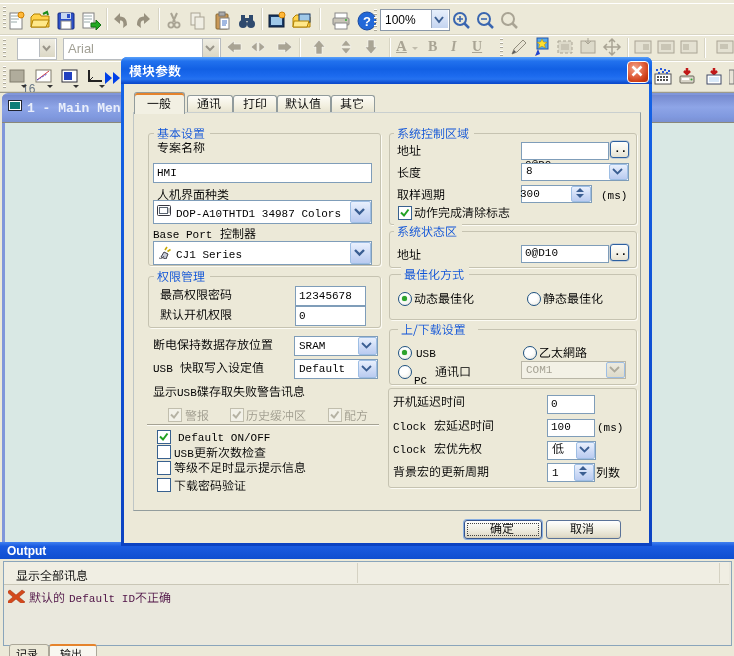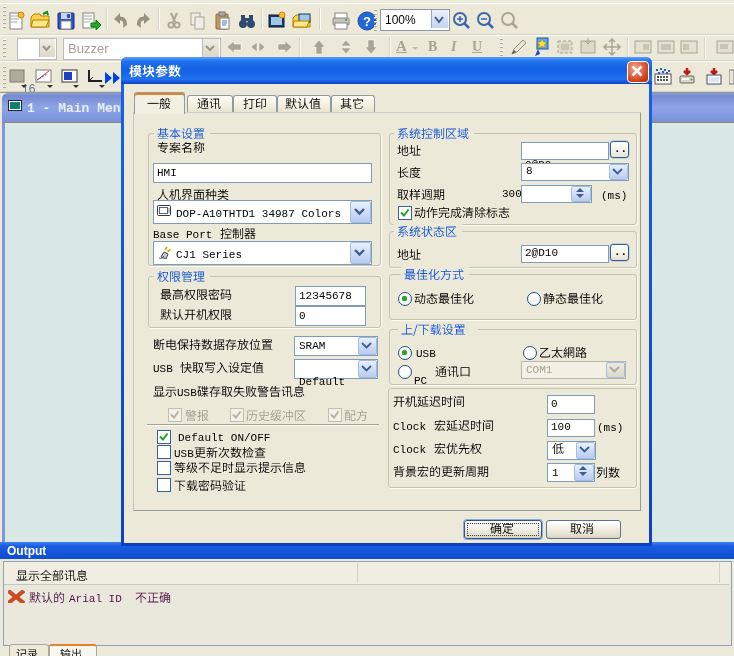--- a/index.html
+++ b/index.html
@@ -109,21 +109,21 @@
     <circle cx="9" cy="9" r="6" fill="none" stroke="#A9A494" stroke-width="2"></circle>
     <path d="M13.5 13.5 L18 18" stroke="#A9A494" stroke-width="2.5"></path>
   </svg>
 <div class="ab" style="left:17px;top:38px;width:38px;height:20px;background:#fff;border:1px solid #B8BCC0"></div>
 <div class="ab" style="left:22px;top:42px;font:normal 12px 'Liberation Sans',sans-serif;color:#6A7886;margin-top:40px;">16</div>
 <div class="ab" style="left:39px;top:39px;width:15px;height:18px;background:linear-gradient(#EFEDE2,#DCD8C6);border-left:1px solid #B8BCC0"></div>
 <svg class="ab" style="left:39px;top:39px;" width="15" height="18">
     <path d="M4 7l3.5 4 3.5-4" fill="none" stroke="#9A968A" stroke-width="2"></path>
   </svg>
 <div class="ab" style="left:63px;top:38px;width:156px;height:20px;background:#fff;border:1px solid #B8BCC0"></div>
-<div class="ab" style="left:68px;top:41px;font:normal 13px 'Liberation Sans',sans-serif;color:#A2A095;">Buzzer</div>
+<div class="ab" style="left:68px;top:41px;font:normal 13px 'Liberation Sans',sans-serif;color:#A2A095;">Arial</div>
 <div class="ab" style="left:202px;top:39px;width:16px;height:18px;background:linear-gradient(#EFEDE2,#DCD8C6);border-left:1px solid #B8BCC0"></div>
 <svg class="ab" style="left:202px;top:39px;" width="16" height="18">
     <path d="M4 7l4 4 4-4" fill="none" stroke="#9A968A" stroke-width="2"></path>
   </svg>
 <svg class="ab" style="left:223px;top:36px;" width="22" height="22">
     <g fill="#A9A494" stroke="#fff" stroke-width="0.5">
       <path d="M4 11l7-6v3h7v6h-7v3z"></path>
     </g>
   </svg>
 <svg class="ab" style="left:247px;top:36px;" width="22" height="22">
@@ -285,21 +285,21 @@
 <div class="ab" style="left:357px;top:563px;width:1px;height:20px;background:#D5D2C3"></div>
 <div class="ab" style="left:719px;top:563px;width:1px;height:20px;background:#D5D2C3"></div>
 <svg class="ab" style="left:8px;top:589px;" width="18" height="14">
     <path d="M2 1l6 5 6-5 3 2-6 5 6 5-3 2-6-5-6 5-3-2 6-5-6-5z" fill="#D4491C" stroke="#9A2808" stroke-width="0.5"></path>
   </svg>
 <svg class="tx" style="left:29px;top:590px" width="38" height="16" viewBox="0 -12 38 16" fill="#4E1145">
     <use href="#g6" x="0.0"></use>
     <use href="#g7" x="12.0"></use>
     <use href="#g8" x="24.0"></use>
   </svg>
-<div class="ab" style="left:69px;top:593px;font:normal 11px 'Liberation Mono',monospace;color:#4E1145">Arial ID</div>
+<div class="ab" style="left:69px;top:593px;font:normal 11px 'Liberation Mono',monospace;color:#4E1145">Default ID</div>
 <svg class="tx" style="left:135px;top:590px" width="38" height="16" viewBox="0 -12 38 16" fill="#4E1145">
     <use href="#g9" x="0.0"></use>
     <use href="#g10" x="12.0"></use>
     <use href="#g11" x="24.0"></use>
   </svg>
 <div class="ab" style="left:9px;top:644px;width:38px;height:12px;background:#ECE9D8;border:1px solid #ACA899;border-radius:3px 3px 0 0"></div>
 <div class="ab" style="left:49px;top:644px;width:46px;height:12px;background:#F8F7F0;border:1px solid #ACA899;border-top:2px solid #E5832C;border-radius:3px 3px 0 0"></div>
 <svg class="tx" style="left:16px;top:647px" width="24" height="15" viewBox="0 -11 24 15" fill="#000">
     <use href="#g12" x="0.0"></use>
     <use href="#g13" x="11.0"></use>
@@ -451,21 +451,21 @@
 <svg class="tx" style="left:180px;top:360px" width="86" height="16" viewBox="0 -12 86 16" fill="#000">
     <use href="#g63" x="0.0"></use>
     <use href="#g64" x="12.0"></use>
     <use href="#g65" x="24.0"></use>
     <use href="#g66" x="36.0"></use>
     <use href="#g30" x="48.0"></use>
     <use href="#g67" x="60.0"></use>
     <use href="#g23" x="72.0"></use>
   </svg>
 <div class="ab" style="left:294px;top:359px;width:82px;height:18px;background:#fff;border:1px solid #7F9DB9"></div>
-<div class="ab" style="left:299px;top:376px;font:normal 11px 'Liberation Mono',monospace;color:#000">Default</div>
+<div class="ab" style="left:299px;top:363px;font:normal 11px 'Liberation Mono',monospace;color:#000">Default</div>
 <div class="ab" style="left:358px;top:360px;width:17px;height:16px;background:linear-gradient(#E9F0FD,#CBD9F5 60%,#BACBF0);border:1px solid #9EBEE4;border-radius:2px"></div>
 <svg class="ab" style="left:358px;top:360px;" width="17" height="16">
     <path d="M4 6l4.5 4.5 4.5-4.5" fill="none" stroke="#3A5E92" stroke-width="1.8"></path>
   </svg>
 <svg class="tx" style="left:153px;top:384px" width="26" height="16" viewBox="0 -12 26 16" fill="#000">
     <use href="#g0" x="0.0"></use>
     <use href="#g1" x="12.0"></use>
   </svg>
 <div class="ab" style="left:177px;top:387px;font:normal 11px 'Liberation Mono',monospace;color:#000">USB</div>
 <svg class="tx" style="left:197px;top:384px" width="110" height="16" viewBox="0 -12 110 16" fill="#000">
@@ -573,21 +573,21 @@
 <svg class="ab" style="left:609px;top:164px;" width="17" height="14">
     <path d="M4 5l4.5 4.5 4.5-4.5" fill="none" stroke="#3A5E92" stroke-width="1.8"></path>
   </svg>
 <svg class="tx" style="left:397px;top:187px" width="50" height="16" viewBox="0 -12 50 16" fill="#000">
     <use href="#g64" x="0.0"></use>
     <use href="#g103" x="12.0"></use>
     <use href="#g104" x="24.0"></use>
     <use href="#g105" x="36.0"></use>
   </svg>
 <div class="ab" style="left:521px;top:185px;width:69px;height:16px;background:#fff;border:1px solid #7F9DB9"></div>
-<div class="ab" style="left:502px;top:188px;font:normal 11px 'Liberation Mono',monospace;color:#000">300</div>
+<div class="ab" style="left:520px;top:188px;font:normal 11px 'Liberation Mono',monospace;color:#000">300</div>
 <div class="ab" style="left:571px;top:186px;width:18px;height:14px;background:linear-gradient(#E9F0FD,#CBD9F5 60%,#BACBF0);border:1px solid #9EBEE4;border-radius:2px"></div>
 <svg class="ab" style="left:571px;top:186px;" width="18" height="14">
     <path d="M5 6l4-4 4 4z" fill="#3A5E92"></path>
     <path d="M5 8l4 4 4-4z" fill="#3A5E92"></path>
   </svg>
 <div class="ab" style="left:601px;top:190px;font:normal 11px 'Liberation Mono',monospace;color:#000">(ms)</div>
 <div class="ab" style="left:398px;top:206px;width:12px;height:12px;background:#fff;border:1px solid #38618F"></div>
 <svg class="ab" style="left:398px;top:206px;" width="12" height="12">
     <path d="M3 6.5l3 3 4.5-6" fill="none" stroke="#21A121" stroke-width="2"></path>
   </svg>
@@ -608,21 +608,21 @@
     <use href="#g97" x="12.0"></use>
     <use href="#g114" x="24.0"></use>
     <use href="#g115" x="36.0"></use>
     <use href="#g78" x="48.0"></use>
   </svg>
 <svg class="tx" style="left:397px;top:247px" width="26" height="16" viewBox="0 -12 26 16" fill="#000">
     <use href="#g99" x="0.0"></use>
     <use href="#g100" x="12.0"></use>
   </svg>
 <div class="ab" style="left:521px;top:245px;width:86px;height:16px;background:#fff;border:1px solid #7F9DB9"></div>
-<div class="ab" style="left:525px;top:247px;font:normal 11px 'Liberation Mono',monospace;color:#000">2@D10</div>
+<div class="ab" style="left:525px;top:247px;font:normal 11px 'Liberation Mono',monospace;color:#000">0@D10</div>
 <div class="ab" style="left:610px;top:244px;width:17px;height:15px;background:linear-gradient(#FEFEFD,#F4F2E8 55%,#E6E2D2);border:1px solid #2D60A0;border-radius:3px;box-shadow:0 0 0 0.5px #9FB6D4"></div>
 <div class="ab" style="left:614px;top:246px;font:bold 11px 'Liberation Mono',monospace;color:#000">..</div>
 <div class="ab" style="left:389px;top:274px;width:246px;height:44px;border:1px solid #C6C3B1;border-radius:3px;box-shadow:1px 1px 0 #FCFBF4"></div>
 <div class="ab" style="left:401px;top:267px;width:68px;height:14px;background:#ECE9D8"></div>
 <svg class="tx" style="left:404px;top:267px" width="62" height="16" viewBox="0 -12 62 16" fill="#0B51D8">
     <use href="#g49" x="0.0"></use>
     <use href="#g116" x="12.0"></use>
     <use href="#g117" x="24.0"></use>
     <use href="#g80" x="36.0"></use>
     <use href="#g118" x="48.0"></use>

